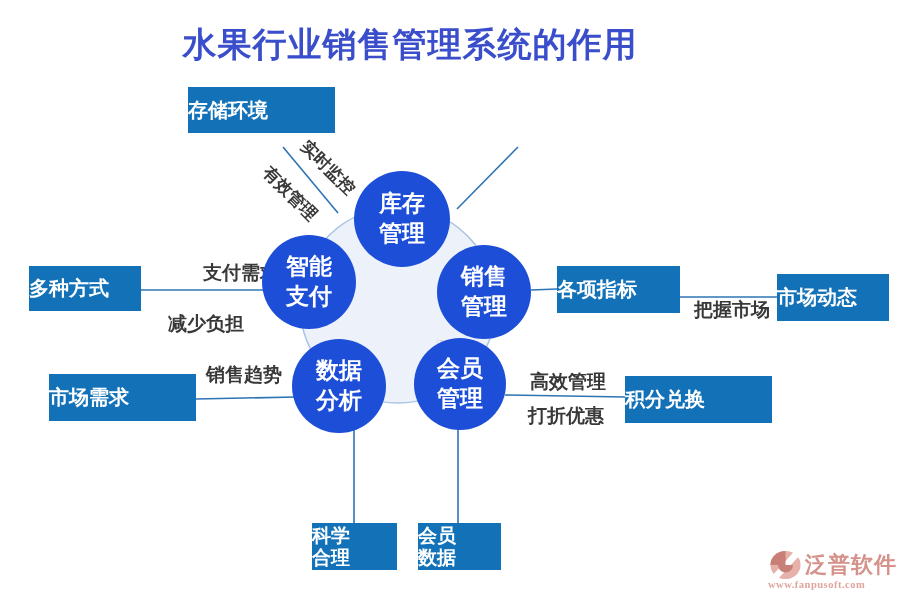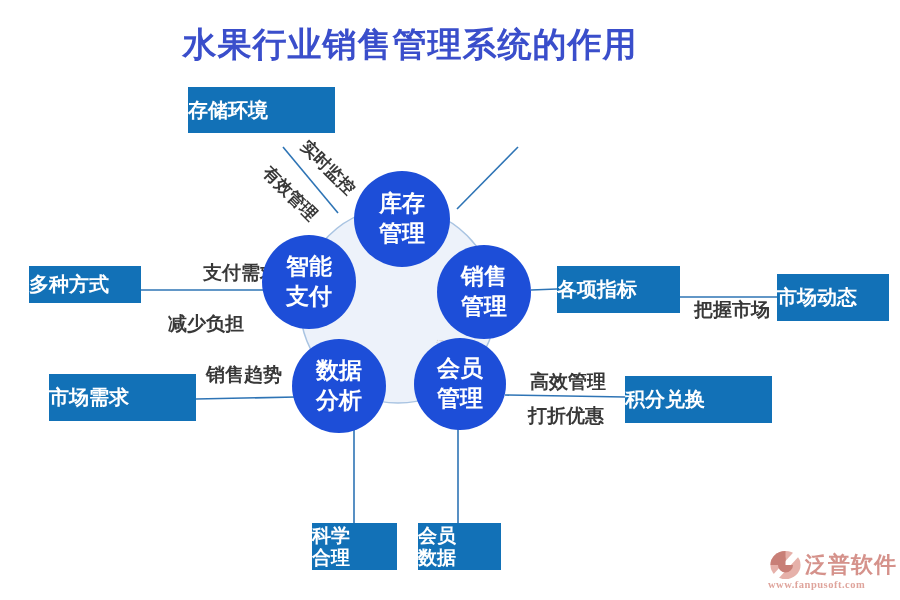--- a/index.html
+++ b/index.html
@@ -78,21 +78,21 @@
 分析</span>
   </div>
   <div class="node" style="left:414px;top:338px;width:92px;height:92px;">
     <span class="lbl">会员
 管理</span>
   </div>
 
   <div class="box" style="left:188px;top:87px;width:147px;height:46px;">
     <span class="lbl">存储环境</span>
   </div>
-  <div class="box" style="left:29px;top:266px;width:112px;height:37px;">
+  <div class="box" style="left:29px;top:266px;width:112px;height:45px;">
     <span class="lbl">多种方式</span>
   </div>
   <div class="box" style="left:557px;top:266px;width:123px;height:47px;">
     <span class="lbl">各项指标</span>
   </div>
   <div class="box" style="left:777px;top:266px;width:112px;height:47px;margin-top:8px;">
     <span class="lbl">市场动态</span>
   </div>
   <div class="box" style="left:49px;top:374px;width:147px;height:47px;">
     <span class="lbl">市场需求</span>

